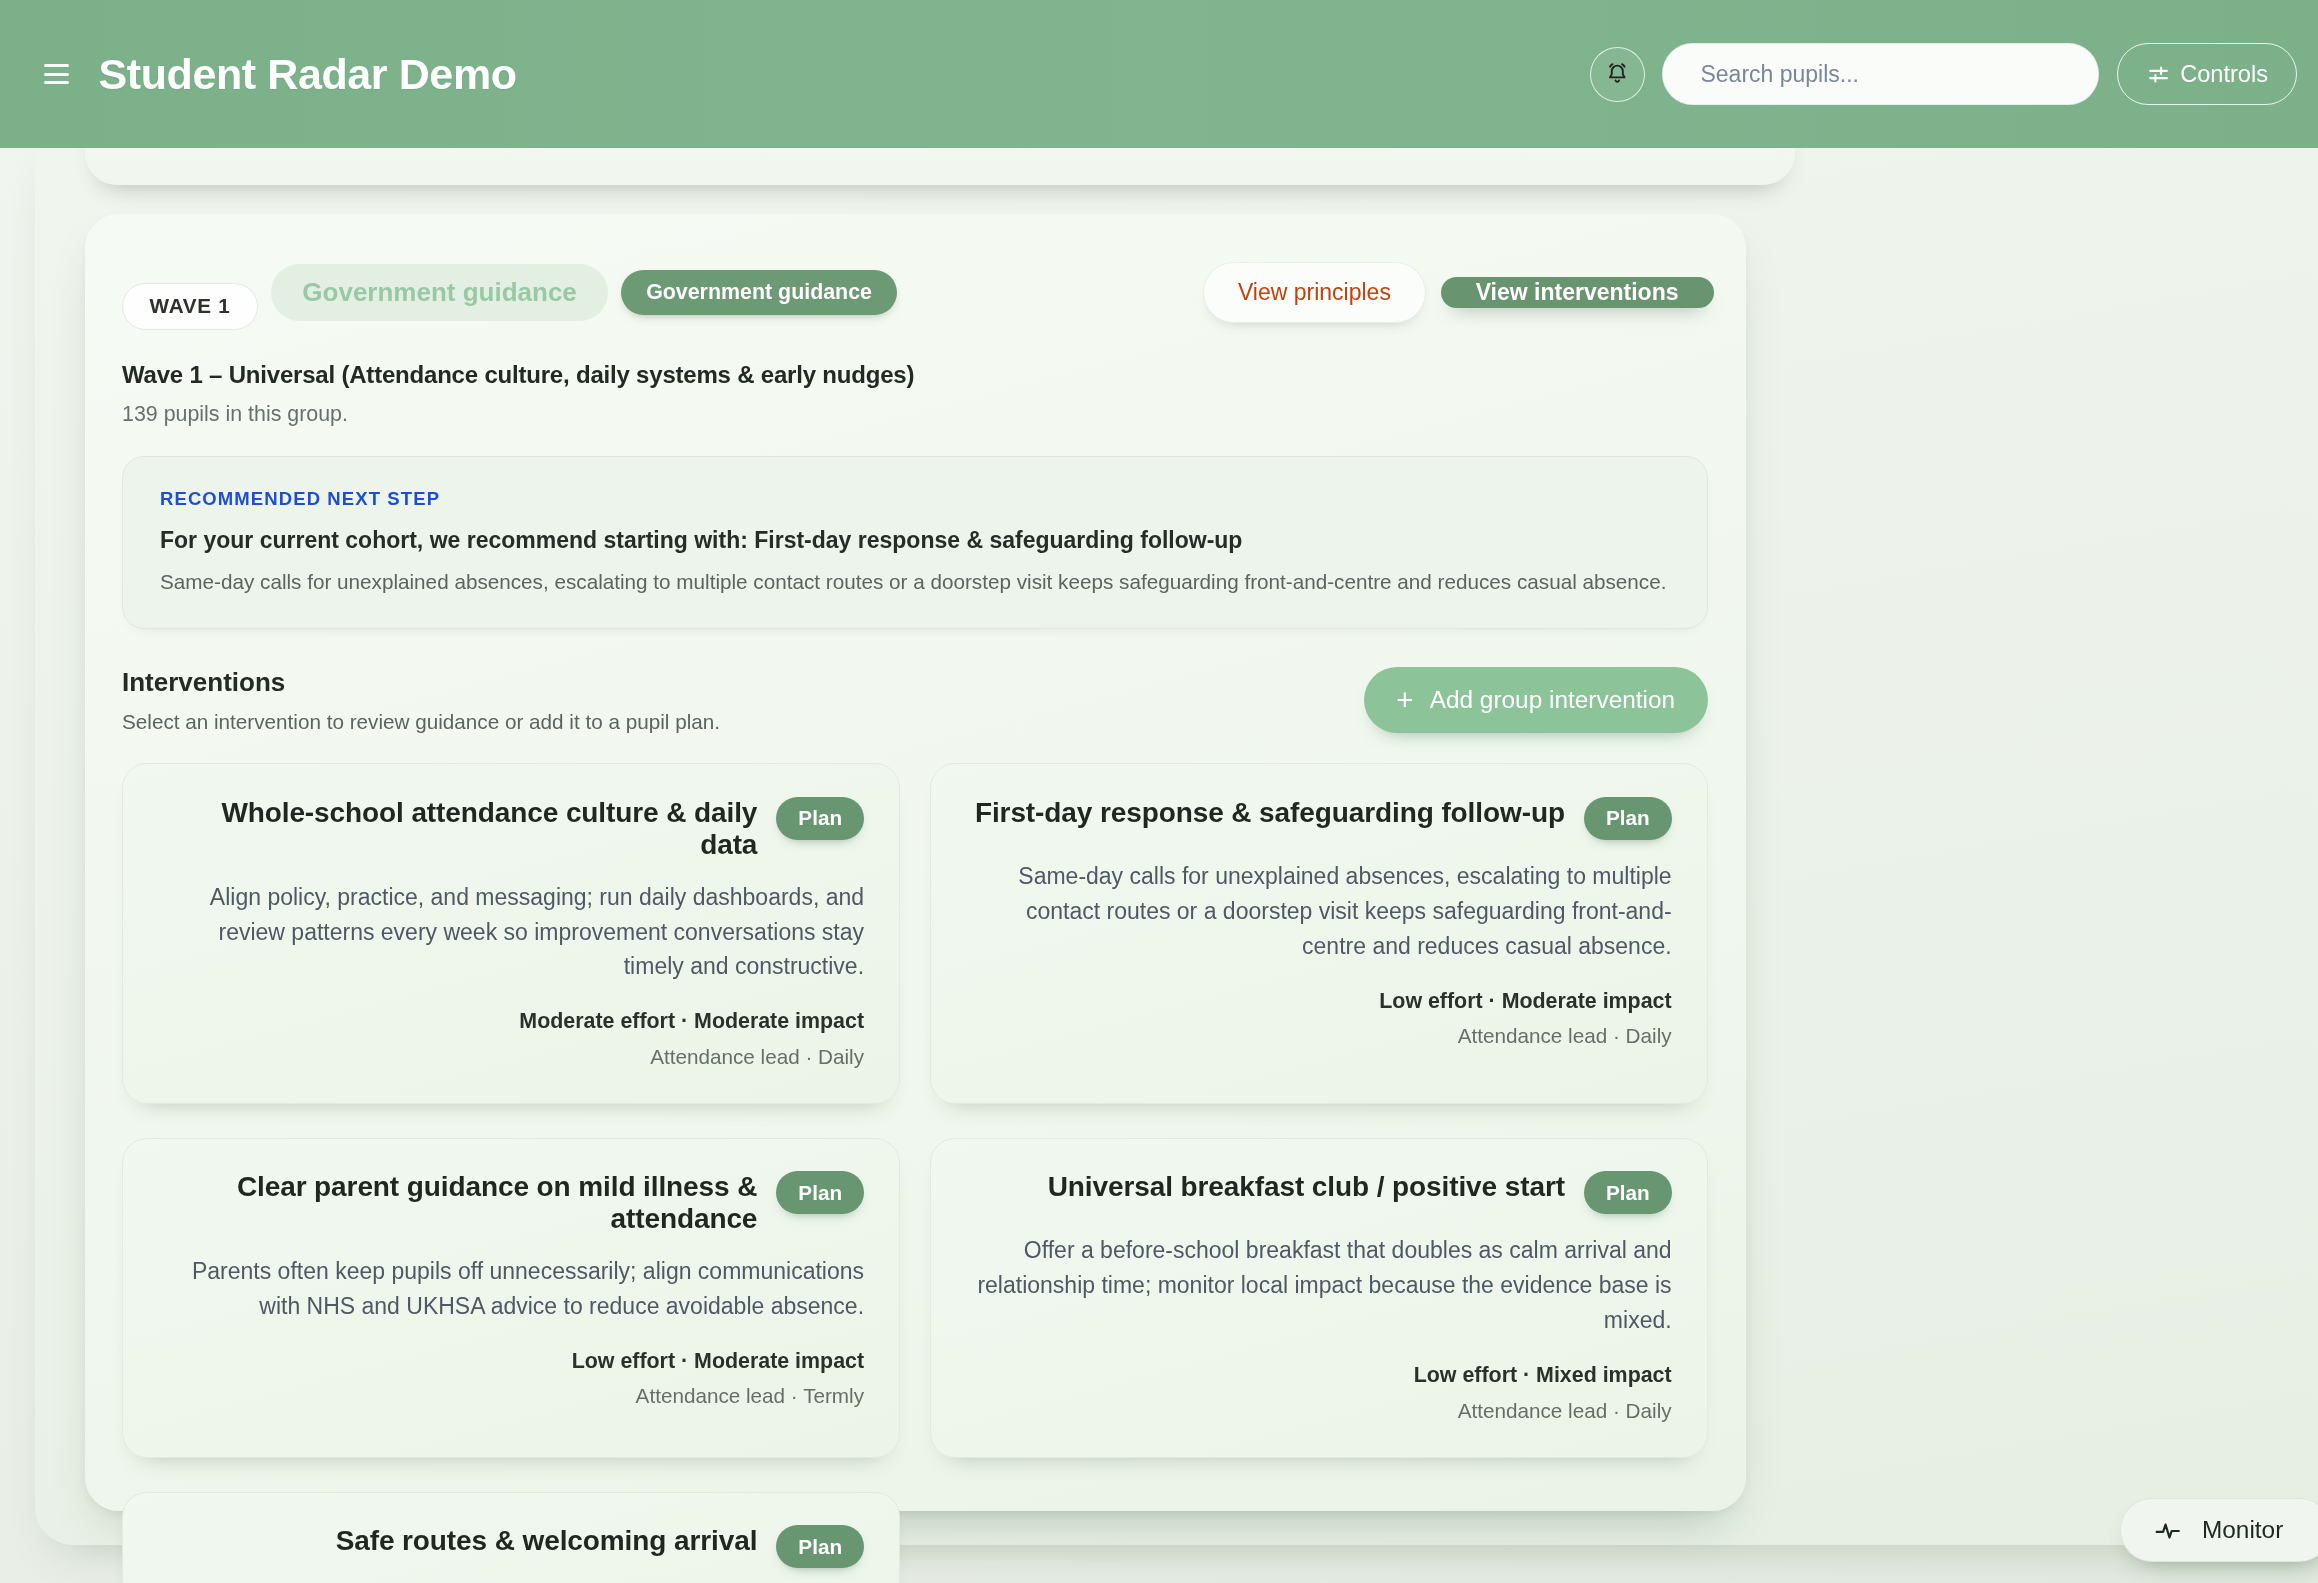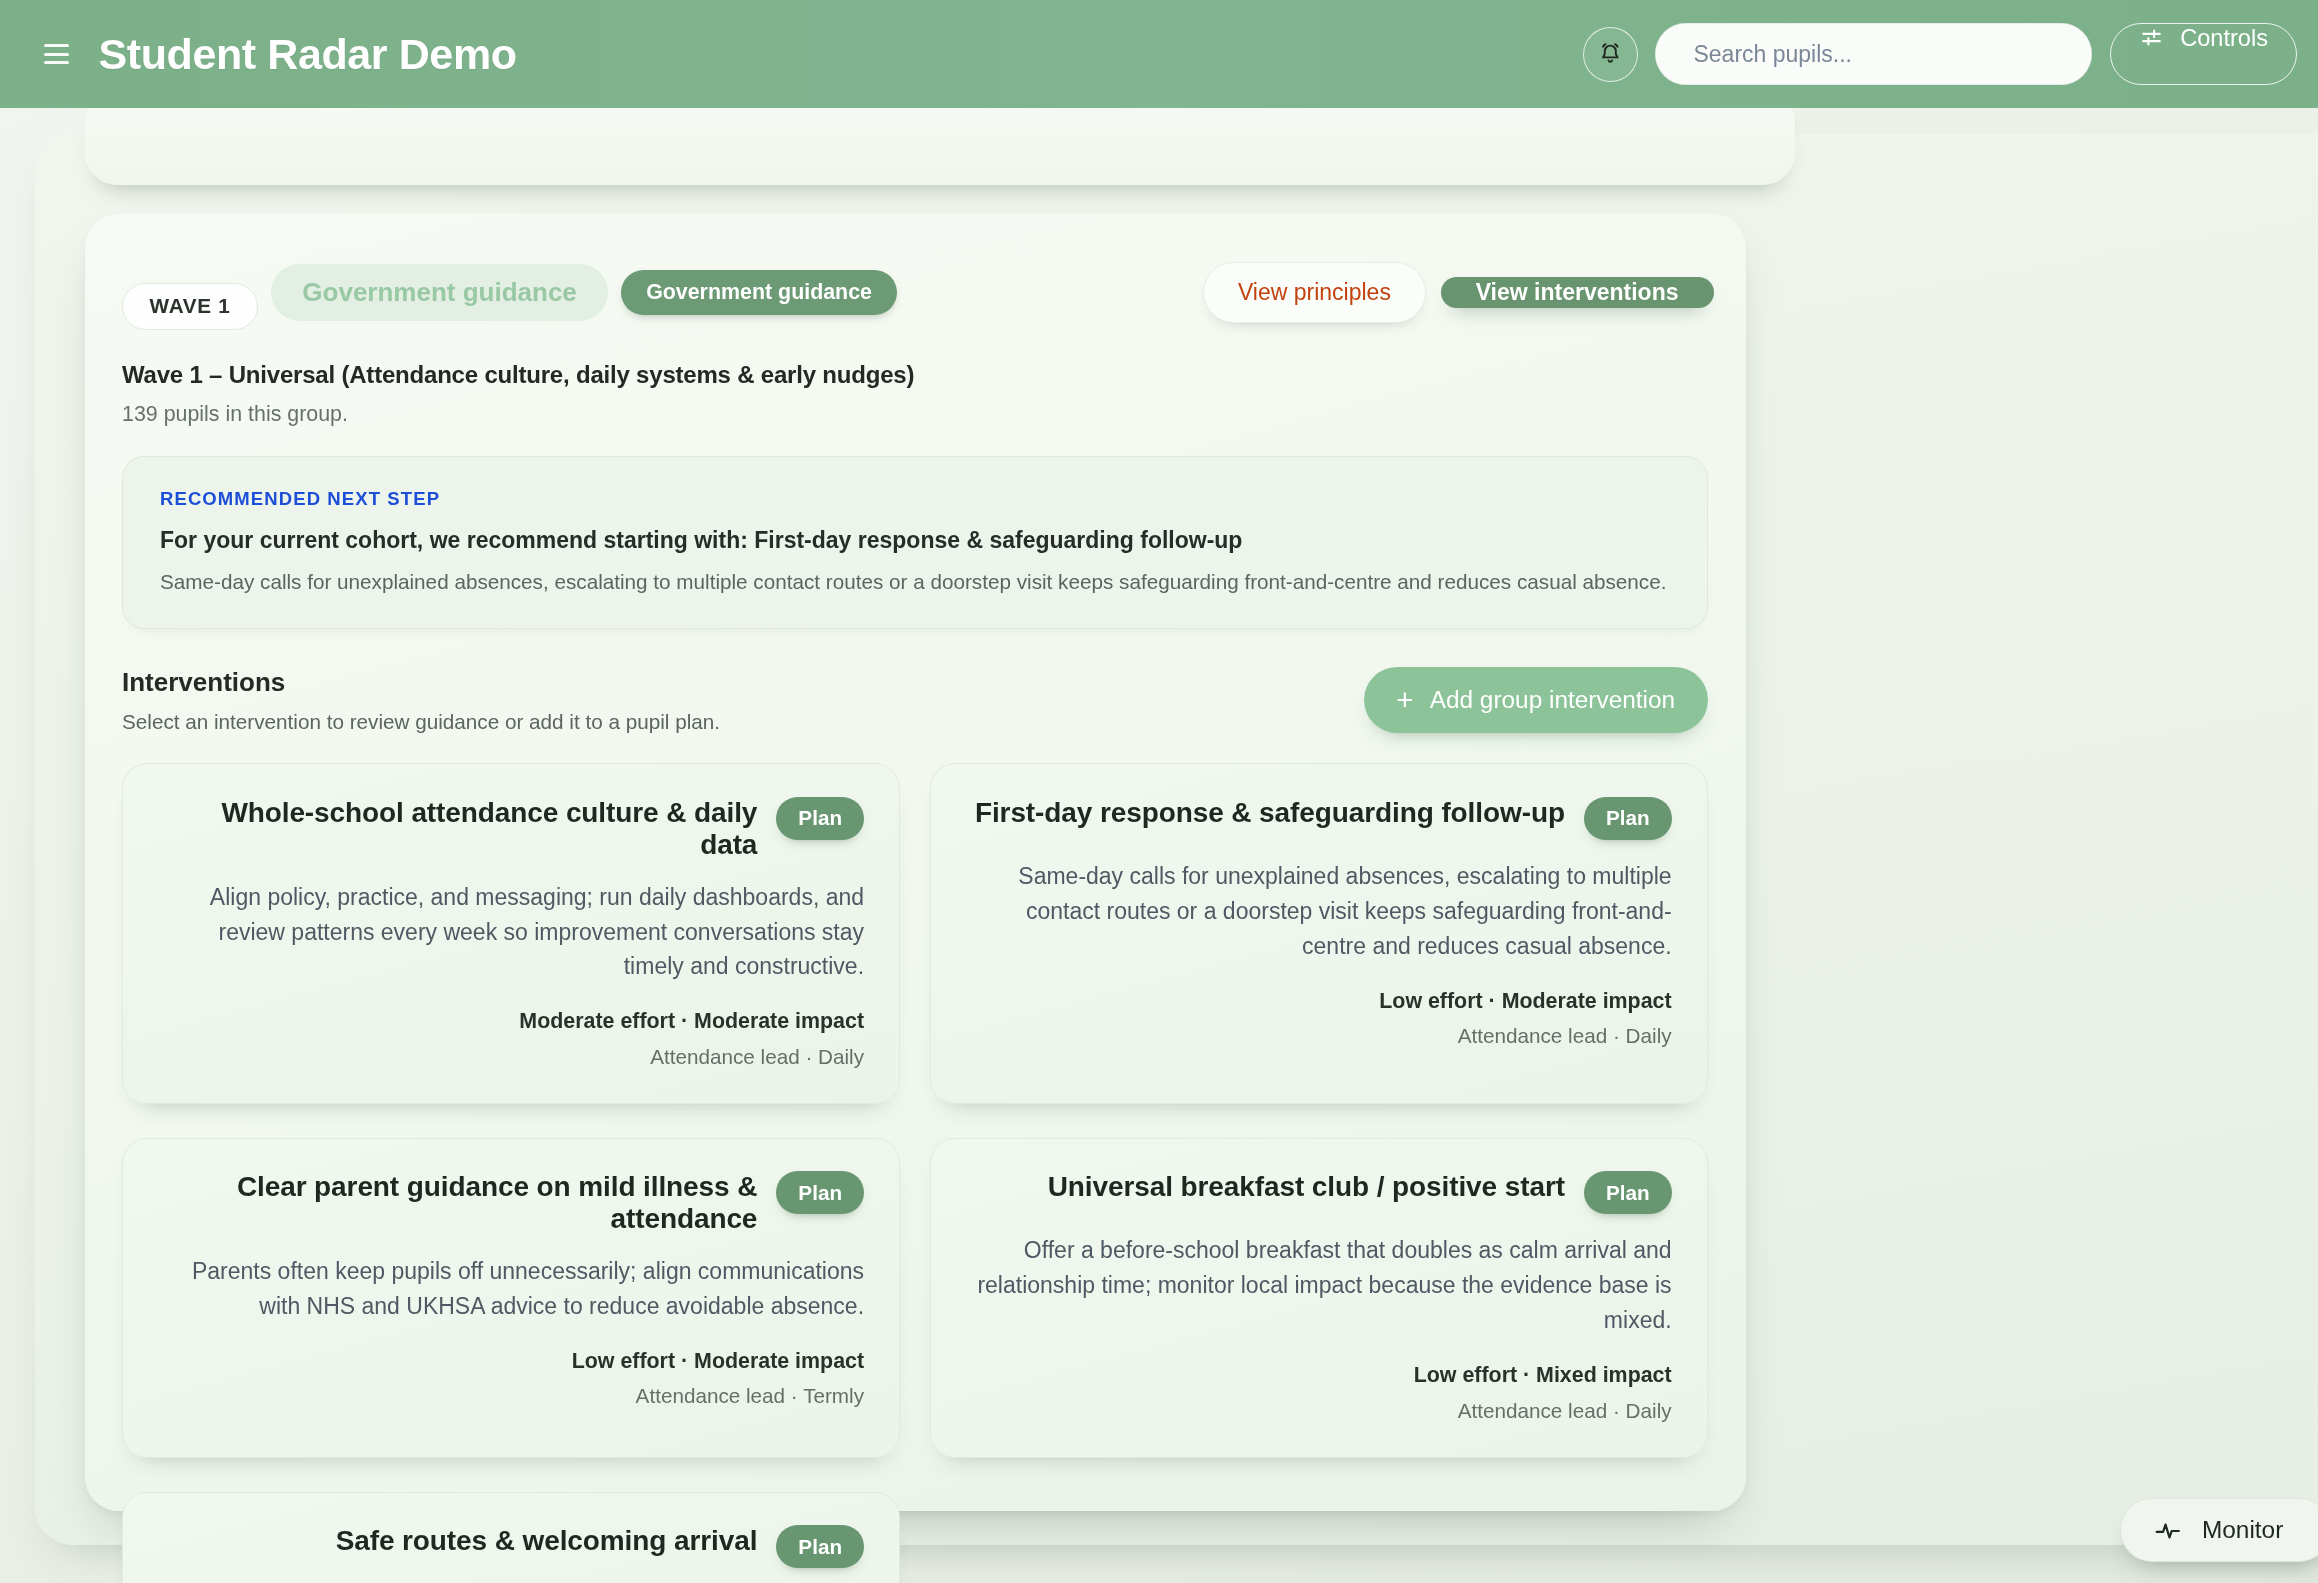--- a/index.html
+++ b/index.html
@@ -5,21 +5,21 @@
   * { margin: 0; padding: 0; box-sizing: border-box; }
   html, body {
     width: 2319px; height: 1583px;
     overflow: hidden;
     font-family: "Liberation Sans", "DejaVu Sans", sans-serif;
     background: linear-gradient(155deg, #f1f5ef 0%, #e9efe7 55%, #e3eae1 100%);
   }
 
   
   .app-header {
-    position: absolute; left: 0; top: 0; width: 2319px; height: 108px;
+    position: absolute; left: 0; top: 0; width: 2319px; height: 148px;
     background: linear-gradient(90deg, #7bb089 0%, #81b58f 50%, #7bb089 100%);
     display: flex; align-items: center;
     padding: 0 22px 0 44px;
     z-index: 50;
   }
   .hamburger { width: 25px; display: flex; flex-direction: column; gap: 5.9px; cursor: pointer; margin-right: 29.5px; }
   .hamburger span { display: block; height: 3px; border-radius: 1.5px; background: #ffffff; opacity: .95; }
   .app-title {
     color: #ffffff; font-size: 43px; font-weight: 700; letter-spacing: -0.4px;
     text-shadow: 0 0.7px 1.5px rgba(0,0,0,0.06);
@@ -36,21 +36,21 @@
     background: #fafcfa; border: none; outline: none;
     padding: 0 38px; font-size: 23px; color: #3a4450;
     font-family: "Liberation Sans", "DejaVu Sans", sans-serif;
     box-shadow: inset 0 0 0 0.7px rgba(180,200,185,0.35);
   }
   .search-pill::placeholder { color: #7b8697; }
   .controls-btn {
     height: 62px; border-radius: 31px;
     border: 1.8px solid rgba(255,255,255,0.85);
     background: transparent; color: #ffffff;
-    display: flex; align-items: flex-start; gap: 16px;
+    display: flex; align-items: center; gap: 9px;
     padding: 1px 28px; font-size: 23.6px; font-weight: 500; cursor: pointer;
   }
 
   
   .outer-shell {
     position: absolute; left: 35px; top: 133px; right: -59px; bottom: 38px;
     background: linear-gradient(170deg, #f0f5ee 0%, #eaf1e8 70%, #e6eee4 100%);
     border-radius: 38px;
     box-shadow: 0 22px 44px -22px rgba(70,90,70,0.25);
     z-index: 1;

